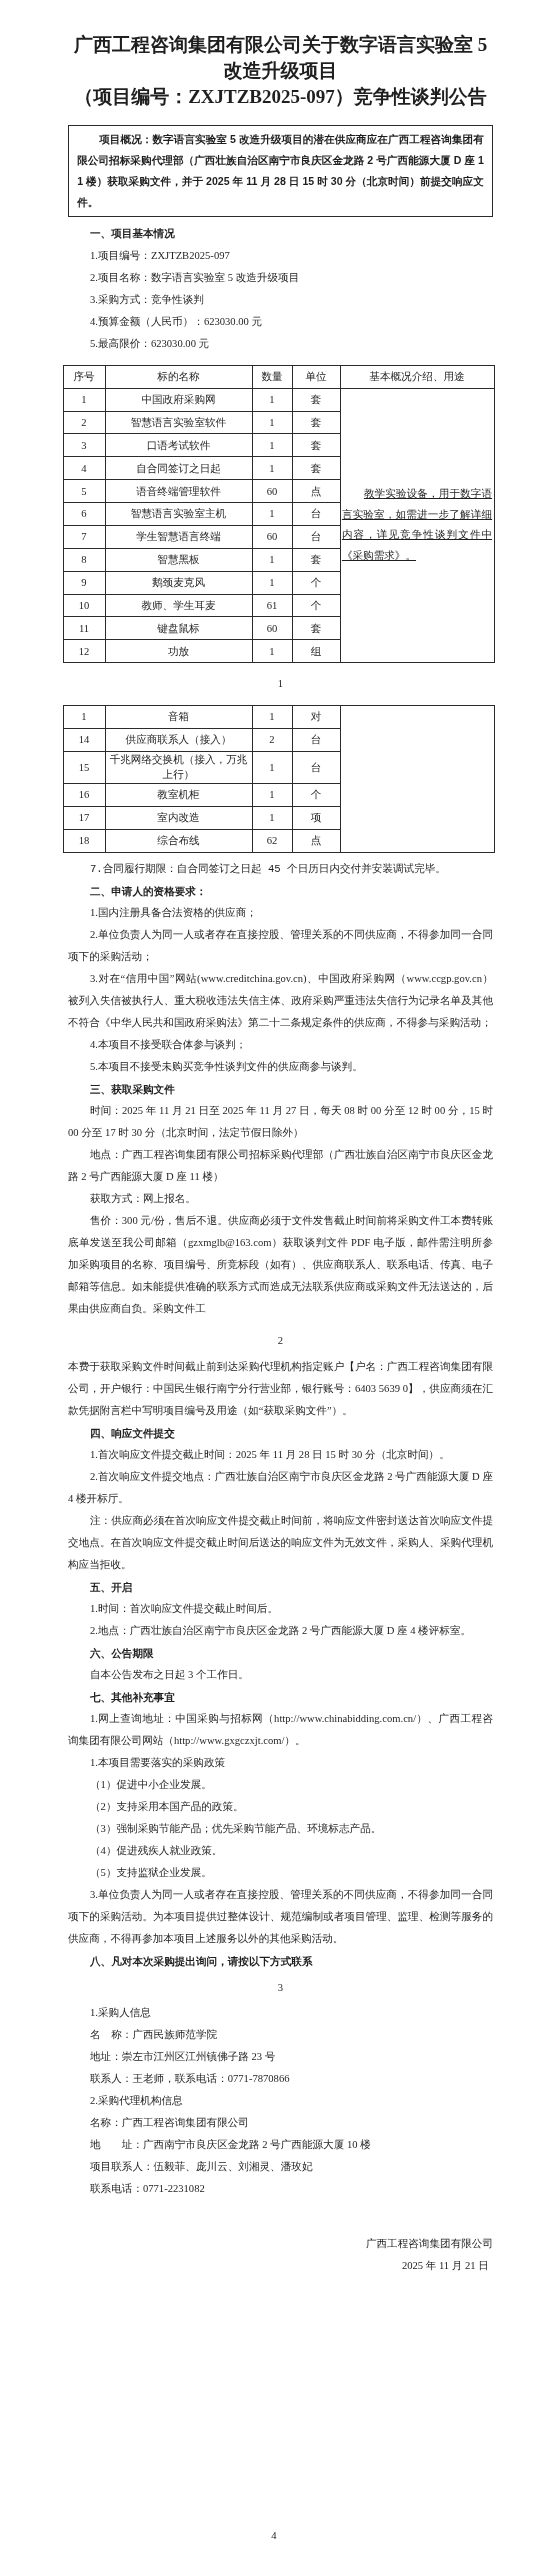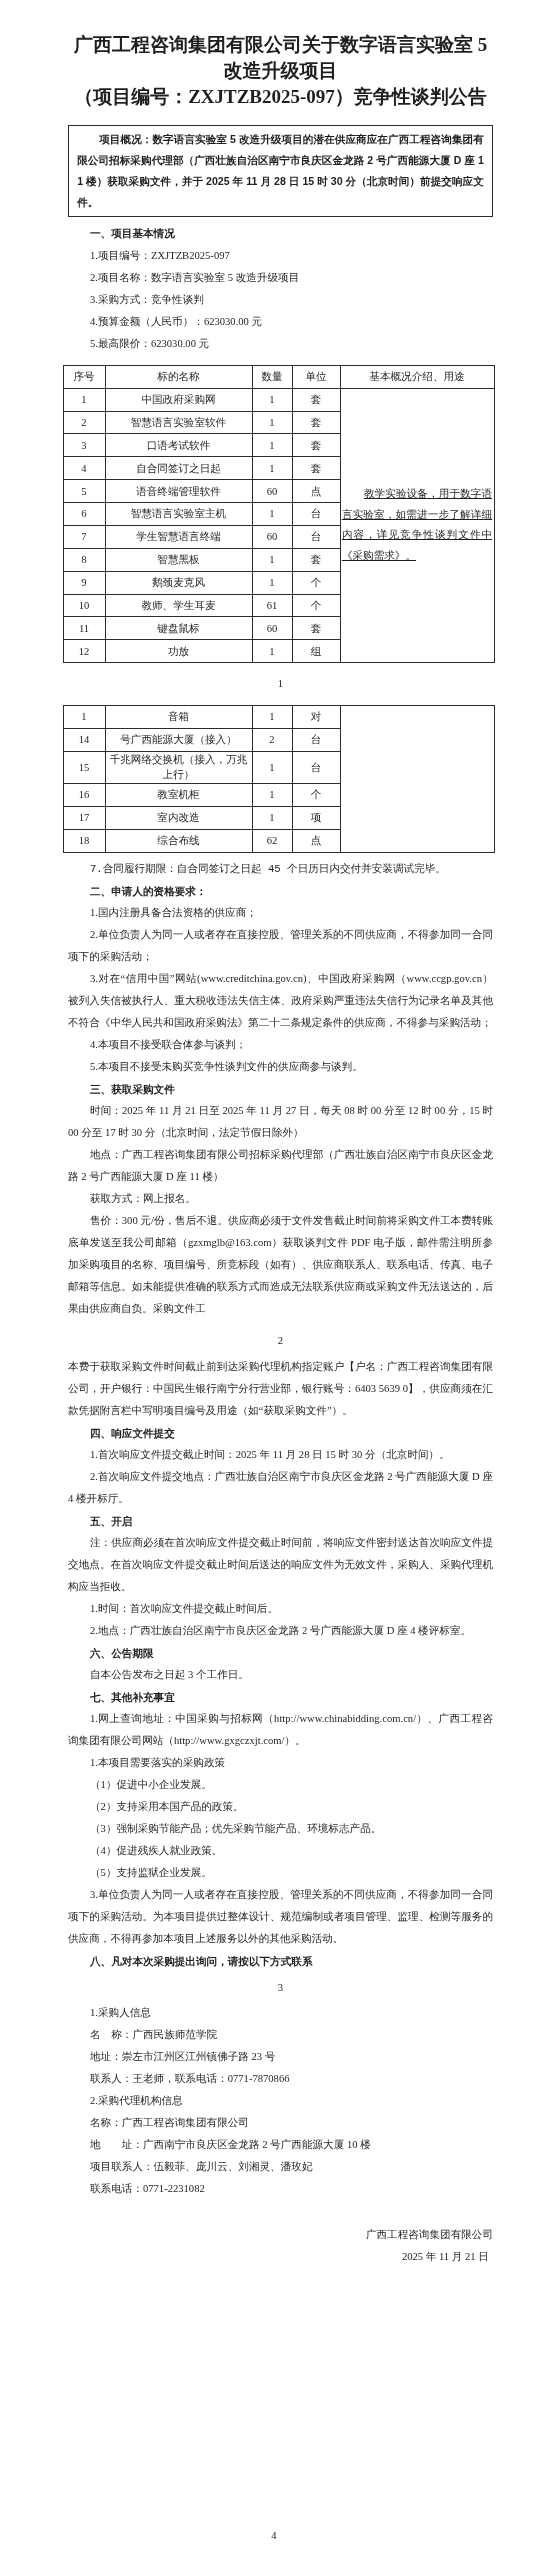--- a/index.html
+++ b/index.html
@@ -25,21 +25,21 @@
     font-weight:normal;padding:0.7px 1.4px;line-height:15px;height:20.5px;
     font-size:10.6px;word-break:break-all;
   }
   td.usage-cell{text-align:justify;padding:2.7px 6.8px;text-decoration:underline;}
   td.usage-cell p{line-height:20.5px;}
   .pagenum{text-align:center;line-height:22px;}
   .pn1{margin:9.6px 0 5.5px 0;}
   .pn2{margin:9.6px 0 4.1px 0;}
   .pn3{margin:5.5px 0 2.7px 0;}
   .sig{ text-align:right;line-height:22px;margin:0;}
-  .sig-company{margin-top:24px;}
+  .sig-company{margin-top:33px;}
   .sig-date{padding-right:4.1px;}
   .footer4{position:absolute;left:0;top:2525px;width:548px;text-align:center;line-height:22px;}
 </style>
 </head>
 <body>
 
 <div class="content">
 
   <div class="title-wrap">
     <div class="title-line">广西工程咨询集团有限公司关于数字语言实验室 5 改造升级项目</div>
@@ -164,21 +164,21 @@
     <tbody>
         <tr>
       <td>1</td>
       <td>音箱</td>
       <td>1</td>
       <td>对</td>
       <td class="usage-cell" rowspan="6"></td>
     </tr>
     <tr>
       <td>14</td>
-      <td>号广西能源大厦（接入）</td>
+      <td>供应商联系人（接入）</td>
       <td>2</td>
       <td>台</td>
     </tr>
     <tr>
       <td>15</td>
       <td>千兆网络交换机（接入，万兆上行）</td>
       <td>1</td>
       <td>台</td>
     </tr>
     <tr>
@@ -217,23 +217,23 @@
   <p class="indent">获取方式：网上报名。</p>
   <p class="indent">售价：300 元/份，售后不退。供应商必须于文件发售截止时间前将采购文件工本费转账底单发送至我公司邮箱（gzxmglb@163.com）获取谈判文件 PDF 电子版，邮件需注明所参加采购项目的名称、项目编号、所竞标段（如有）、供应商联系人、联系电话、传真、电子邮箱等信息。如未能提供准确的联系方式而造成无法联系供应商或采购文件无法送达的，后果由供应商自负。采购文件工</p>
 
   <p class="pagenum pn2">2</p>
 
   <p>本费于获取采购文件时间截止前到达采购代理机构指定账户【户名：广西工程咨询集团有限公司，开户银行：中国民生银行南宁分行营业部，银行账号：6403 5639 0】，供应商须在汇款凭据附言栏中写明项目编号及用途（如“获取采购文件”）。</p>
 
   <p class="indent heiti">四、响应文件提交</p>
   <p class="indent">1.首次响应文件提交截止时间：2025 年 11 月 28 日 15 时 30 分（北京时间）。</p>
   <p class="indent">2.首次响应文件提交地点：广西壮族自治区南宁市良庆区金龙路 2 号广西能源大厦 D 座 4 楼开标厅。</p>
+  <p class="indent">注：供应商必须在首次响应文件提交截止时间前，将响应文件密封送达首次响应文件提交地点。在首次响应文件提交截止时间后送达的响应文件为无效文件，采购人、采购代理机构应当拒收。</p>
+
   <p class="indent heiti">五、开启</p>
-
-  <p class="indent">注：供应商必须在首次响应文件提交截止时间前，将响应文件密封送达首次响应文件提交地点。在首次响应文件提交截止时间后送达的响应文件为无效文件，采购人、采购代理机构应当拒收。</p>
   <p class="indent">1.时间：首次响应文件提交截止时间后。</p>
   <p class="indent">2.地点：广西壮族自治区南宁市良庆区金龙路 2 号广西能源大厦 D 座 4 楼评标室。</p>
 
   <p class="indent heiti">六、公告期限</p>
   <p class="indent">自本公告发布之日起 3 个工作日。</p>
 
   <p class="indent heiti">七、其他补充事宜</p>
   <p class="indent">1.网上查询地址：中国采购与招标网（http://www.chinabidding.com.cn/）、广西工程咨询集团有限公司网站（http://www.gxgczxjt.com/）。</p>
   <p class="indent">1.本项目需要落实的采购政策</p>
   <p class="indent">（1）促进中小企业发展。</p>

